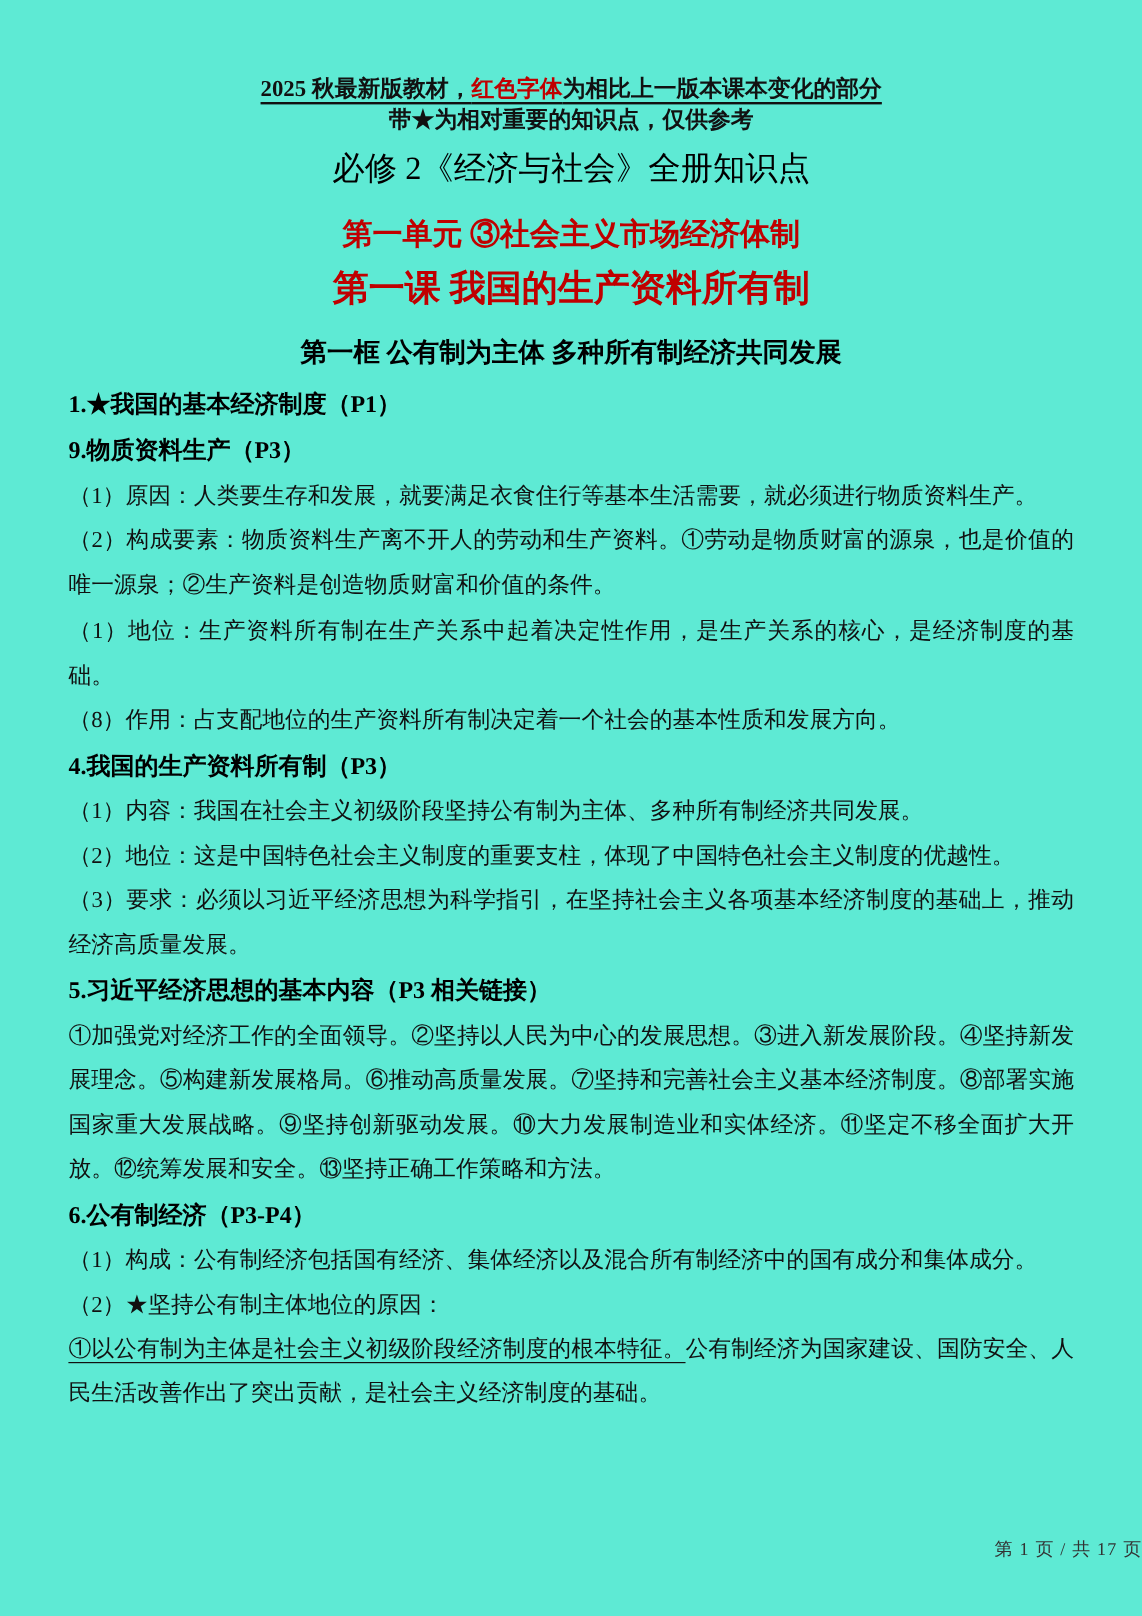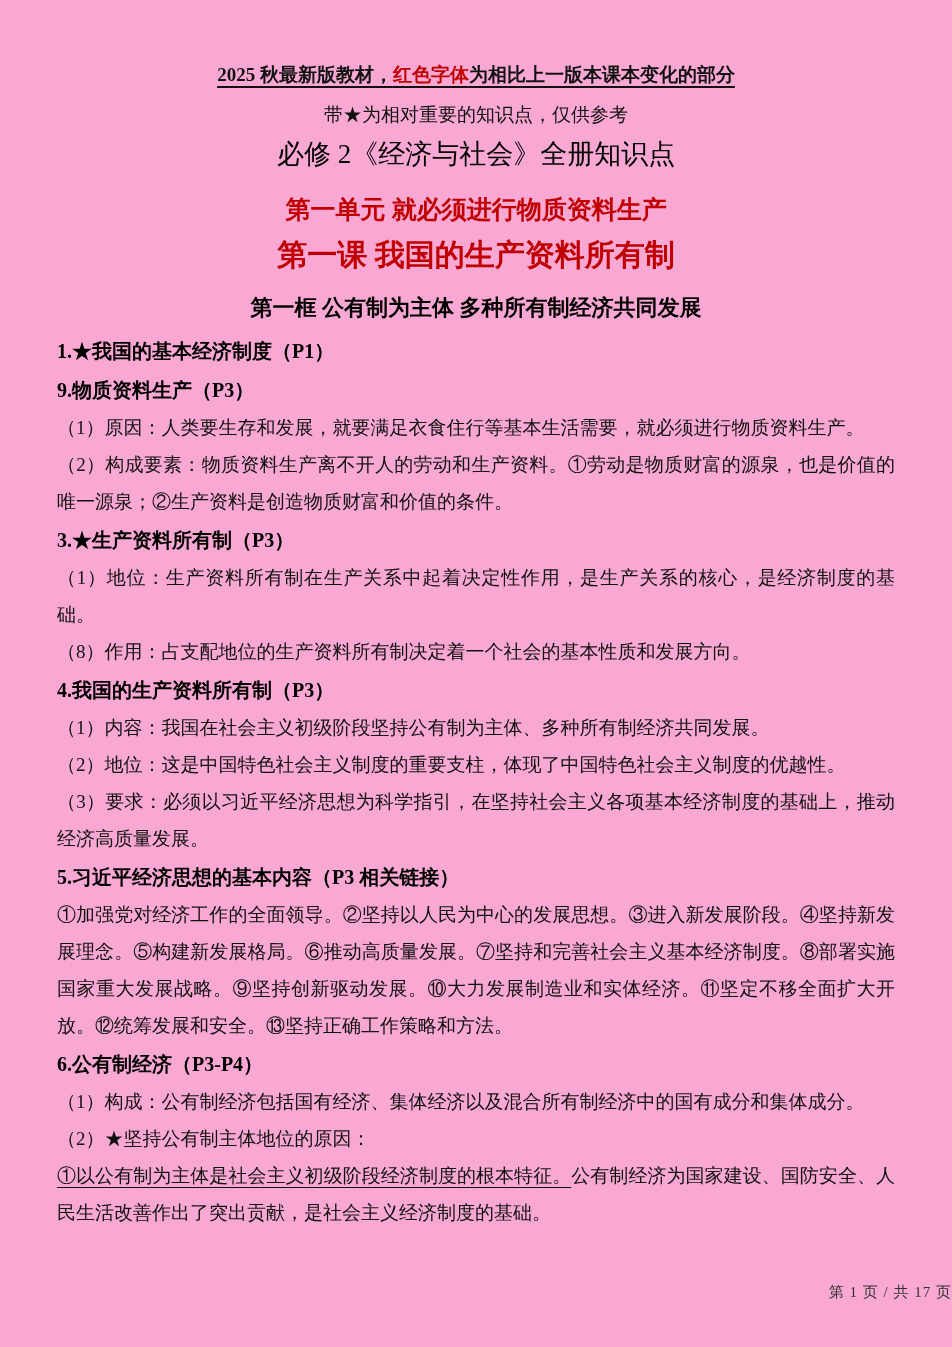--- a/index.html
+++ b/index.html
@@ -5,43 +5,42 @@
   html, body {
     margin: 0;
     padding: 0;
     background: #ffffff;
   }
   .page {
     position: relative;
     width: 952px;
     height: 1347px;
     margin: 0 auto;
-    background: #f9a8d4;
+    background: #5eead4;
     box-sizing: border-box;
     padding: 62px 57px 0 57px;
     font-family: "Liberation Serif", "DejaVu Serif", serif;
     color: #111111;
     overflow: hidden;
   }
   .doc-header { text-align: center; }
   .notice-line {
     font-size: 19px;
     line-height: 26px;
     font-weight: bold;
     text-decoration: underline;
     text-underline-offset: 5px;
     text-decoration-thickness: 1.5px;
     white-space: nowrap;
   }
   .red-text { color: #c00000; }
   .subnotice {
-    margin-top: 14px;
     font-size: 19px;
     line-height: 26px;
-    font-weight: normal;
+    font-weight: bold;
   }
   .book-title {
     margin-top: 8px;
     font-size: 27px;
     line-height: 36px;
     font-weight: normal;
     color: #000000;
   }
   .unit-title {
     margin-top: 21px;
@@ -101,39 +100,38 @@
 </style>
 </head>
 <body>
 
 <div class="page">
 
   <div class="doc-header">
     <div class="notice-line"><span>2025 秋最新版教材，</span><span class="red-text">红色字体</span><span>为相比上一版本课本变化的部分</span></div>
     <div class="subnotice">带★为相对重要的知识点，仅供参考</div>
     <div class="book-title">必修 2《经济与社会》全册知识点</div>
-    <div class="unit-title">第一单元 就必须进行物质资料生产</div>
+    <div class="unit-title">第一单元 ③社会主义市场经济体制</div>
     <div class="lesson-title">第一课 我国的生产资料所有制</div>
     <div class="frame-title">第一框 公有制为主体 多种所有制经济共同发展</div>
   </div>
 
   <div class="content">
 
     <section class="kp-section">
       <h3>1.★我国的基本经济制度（P1）</h3>
     </section>
 
     <section class="kp-section">
       <h3>9.物质资料生产（P3）</h3>
       <p>（1）原因：人类要生存和发展，就要满足衣食住行等基本生活需要，就必须进行物质资料生产。</p>
       <p>（2）构成要素：物质资料生产离不开人的劳动和生产资料。①劳动是物质财富的源泉，也是价值的唯一源泉；②生产资料是创造物质财富和价值的条件。</p>
     </section>
 
     <section class="kp-section">
-      <h3>3.★生产资料所有制（P3）</h3>
       <p>（1）地位：生产资料所有制在生产关系中起着决定性作用，是生产关系的核心，是经济制度的基础。</p>
       <p>（8）作用：占支配地位的生产资料所有制决定着一个社会的基本性质和发展方向。</p>
     </section>
 
     <section class="kp-section">
       <h3>4.我国的生产资料所有制（P3）</h3>
       <p>（1）内容：我国在社会主义初级阶段坚持公有制为主体、多种所有制经济共同发展。</p>
       <p>（2）地位：这是中国特色社会主义制度的重要支柱，体现了中国特色社会主义制度的优越性。</p>
       <p>（3）要求：必须以习近平经济思想为科学指引，在坚持社会主义各项基本经济制度的基础上，推动经济高质量发展。</p>
     </section>

